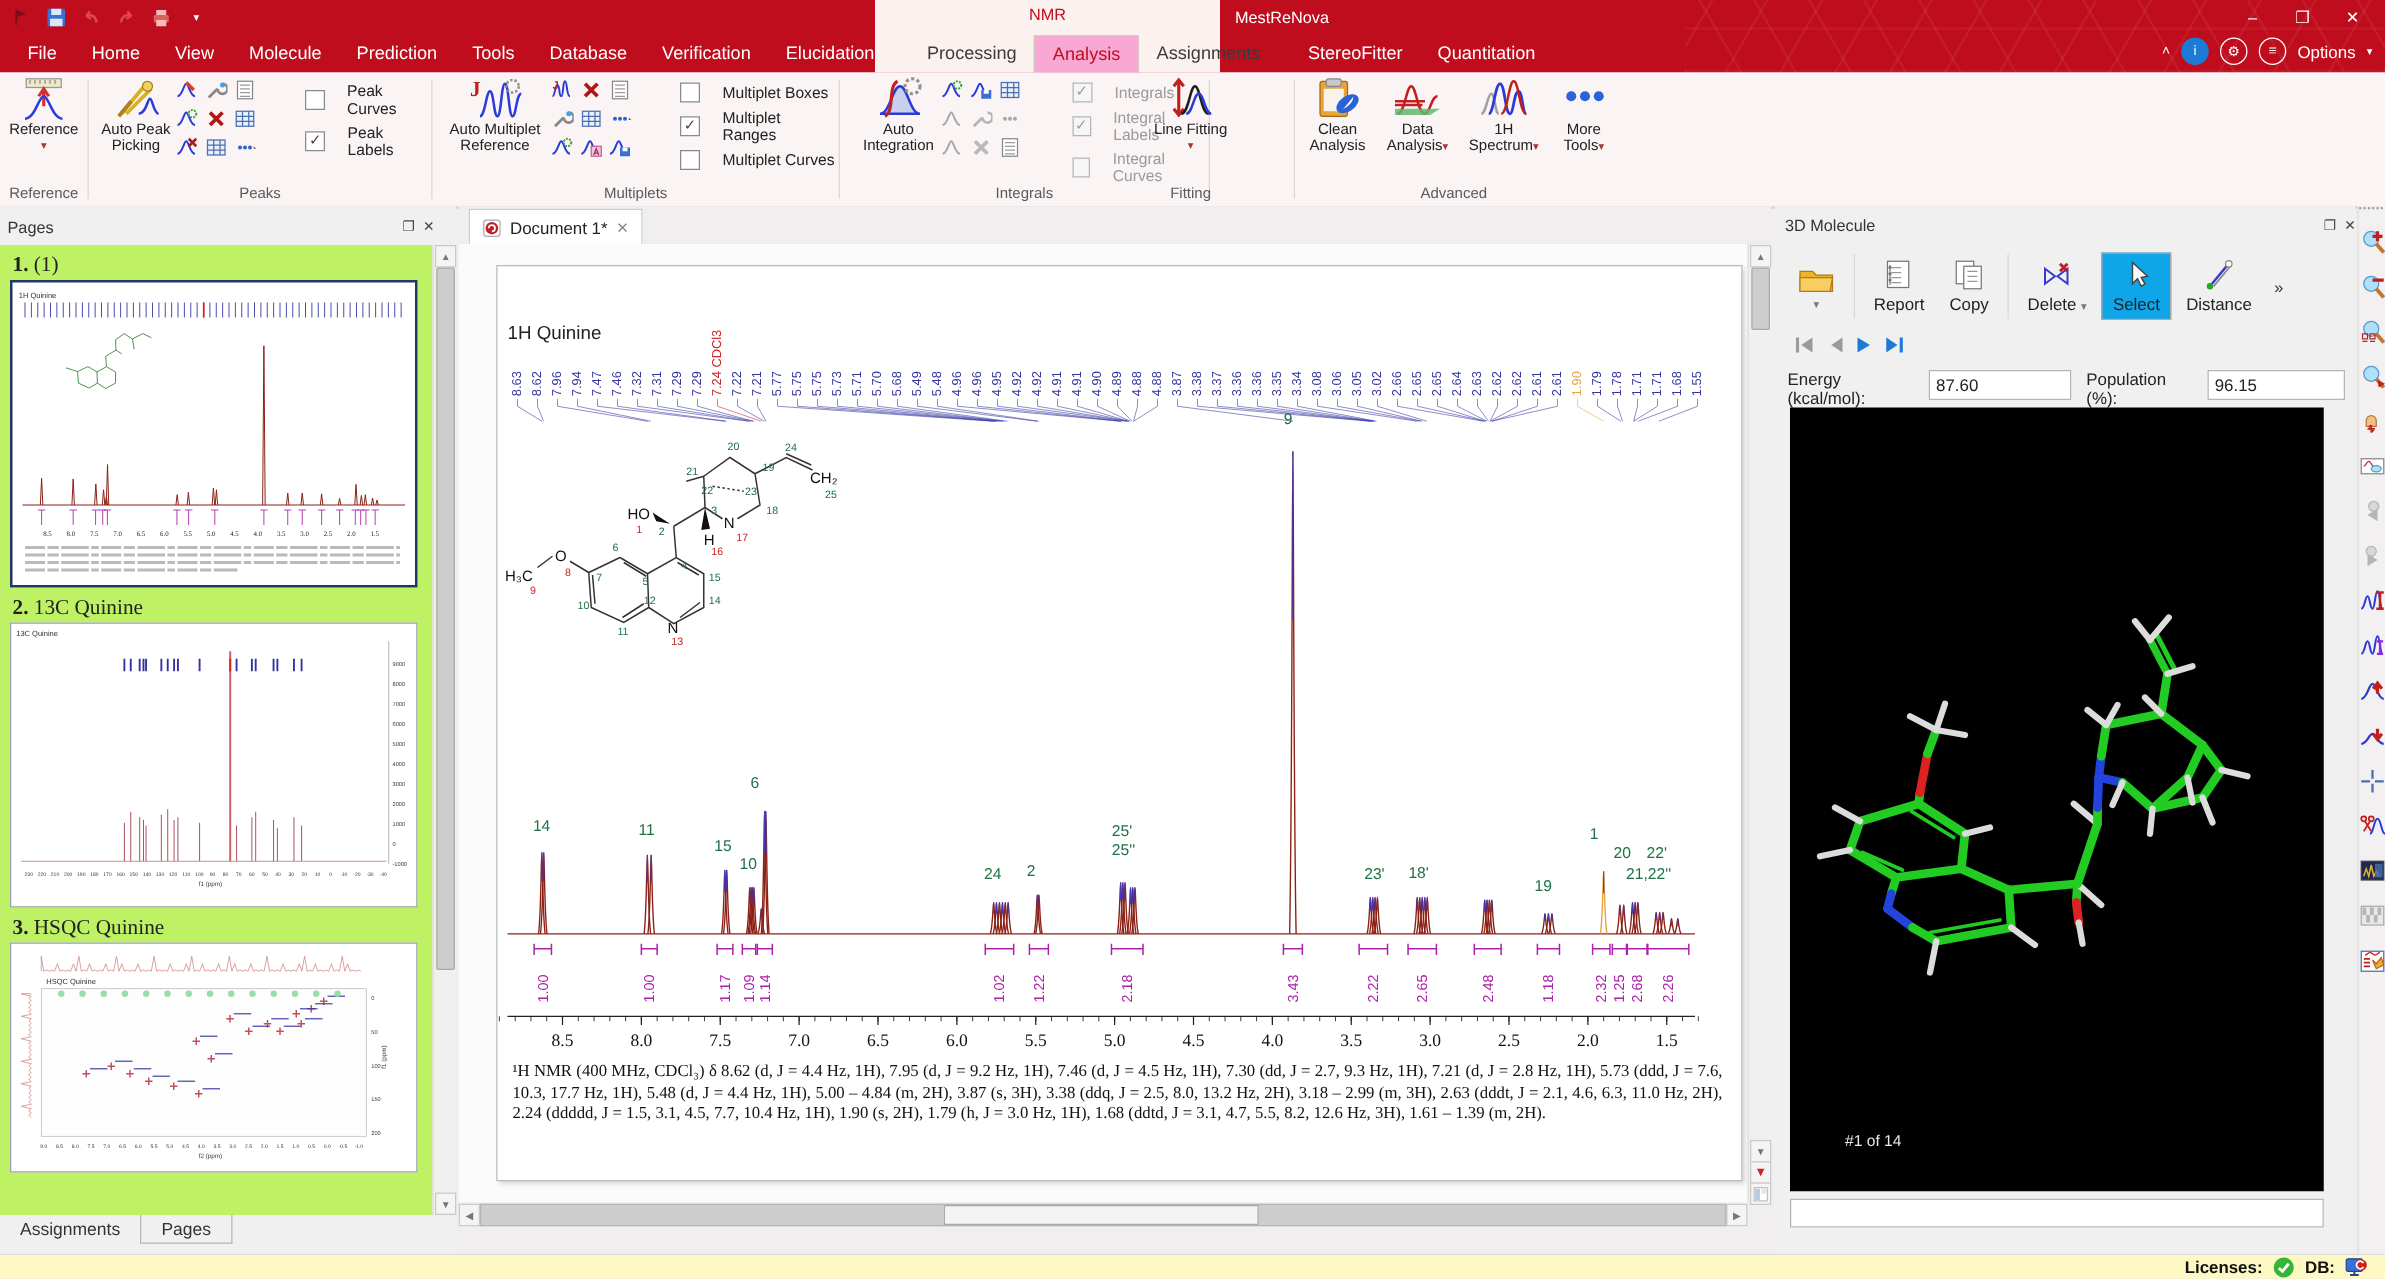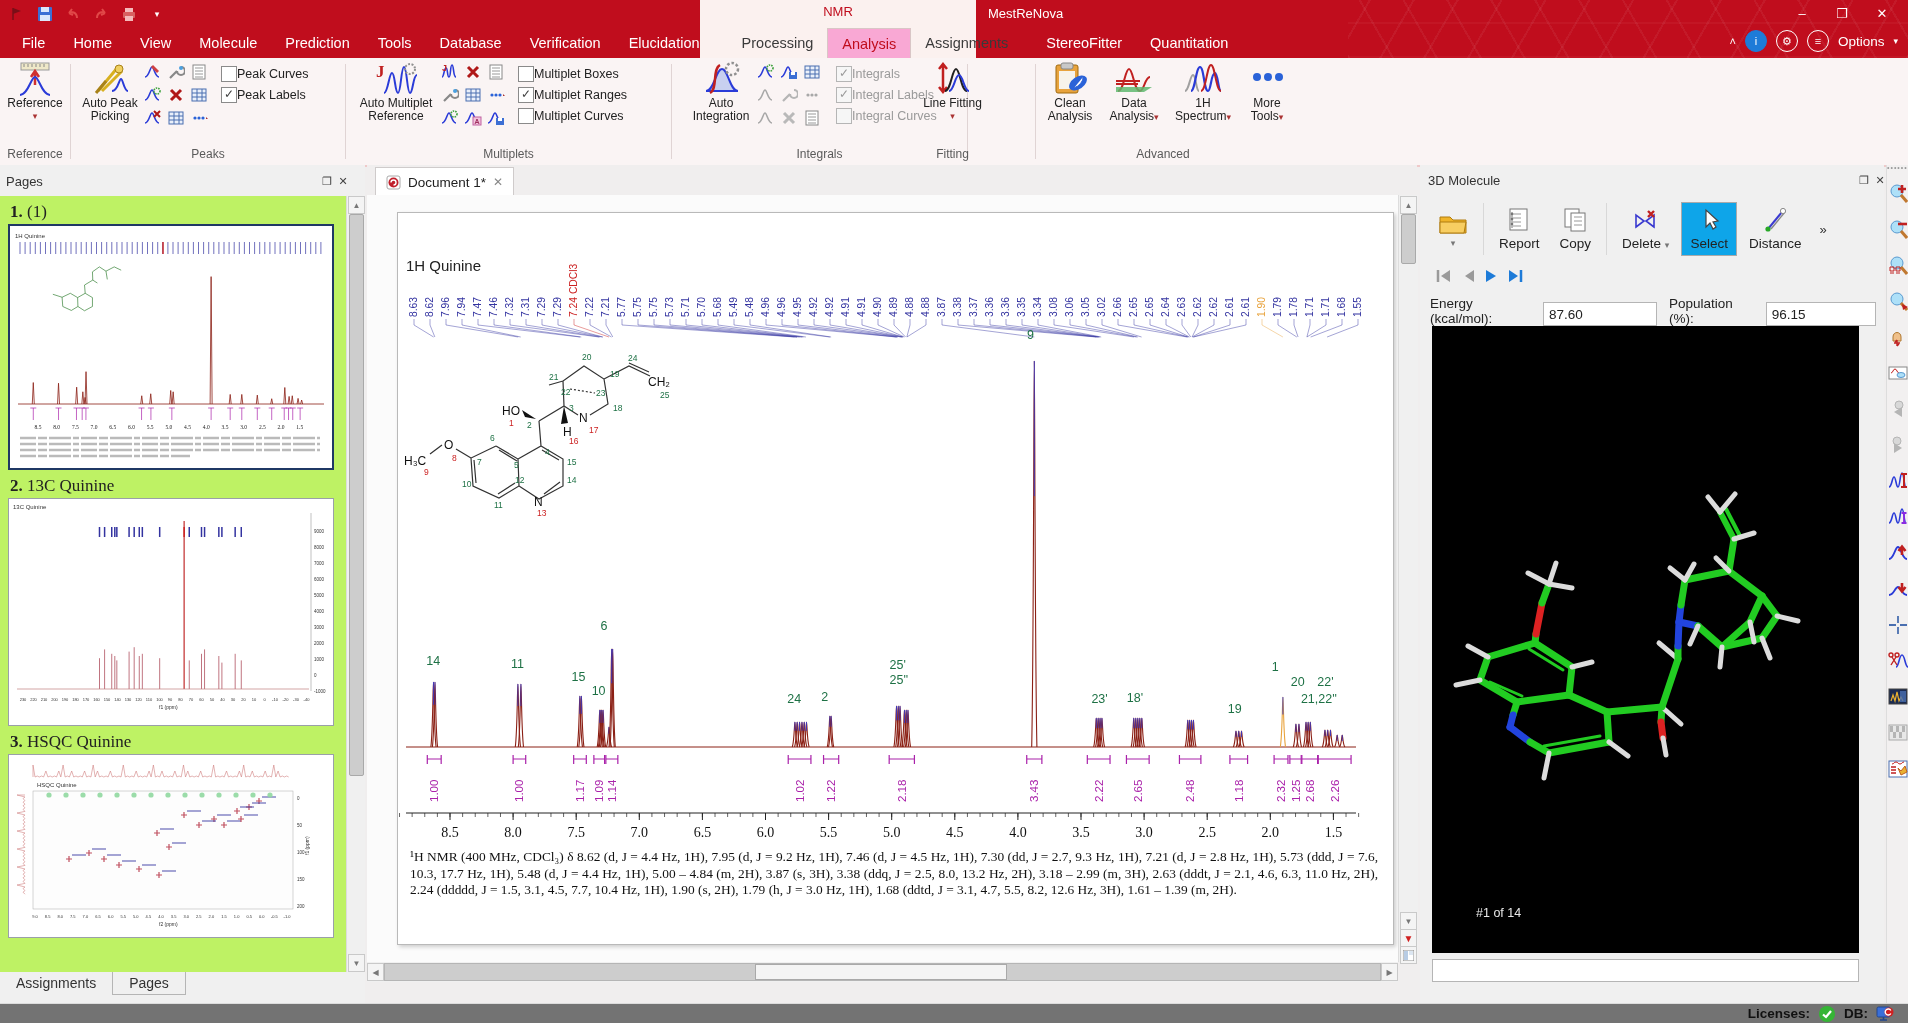--- a/index.html
+++ b/index.html
@@ -34,21 +34,21 @@
   #ribbon{left:0;top:58px;width:1908px;height:107px;background:#faf4f4;border-bottom:2px solid #efc9c9;}
   .rgroup{position:absolute;top:0;height:105px;}
   .rgroup .glabel{position:absolute;bottom:2px;left:0;right:0;text-align:center;color:#5a5a5a;font-size:12px;}
   .gsep{position:absolute;top:6px;bottom:6px;width:1px;background:#e0d4d4;}
   .bigbtn{display:flex;flex-direction:column;align-items:center;justify-content:flex-start;
     font-size:12px;color:#222;text-align:center;line-height:13px;padding-top:3px;}
   .bigbtn .dd{color:#a33;font-size:9px;}
   .sgrid{display:grid;grid-template-columns:repeat(3,22px);grid-auto-rows:22px;gap:1px;padding-top:4px;}
   .sgrid .si{width:20px;height:20px;display:flex;align-items:center;justify-content:center;}
   .cbcol{display:flex;flex-direction:column;gap:5px;padding-top:8px;}
-  .cbrow{display:flex;align-items:center;gap:0;font-size:12.5px;color:#222;}
+  .cbrow{display:flex;align-items:center;gap:18px;font-size:12.5px;color:#222;margin-left:26px;}
   .cbrow.dis{color:#9a9a9a;}
   .cbx{width:14px;height:14px;border:1px solid #8a8a8a;background:#fff;font-size:12px;line-height:13px;
     text-align:center;color:#444;}
   .cbrow.dis .cbx{border-color:#b5b5b5;color:#9a9a9a;background:#f6f6f6;}
 
   
   .panel-hdr{font-size:13px;color:#333;display:flex;align-items:center;padding:0 6px;}
   .panel-hdr .sp{flex:1;}
   .hbtn{width:16px;height:14px;font-size:11px;color:#444;display:flex;align-items:center;justify-content:center;}
 
@@ -79,33 +79,33 @@
   .redarrow{color:#d02020;font-size:10px;}
 
   
   #mol3d{left:1420px;top:165px;width:464px;height:840px;background:#f0f0f0;}
   #mol3d-hdr{left:1422px;top:168px;width:460px;height:24px;}
   #mol3d-toolbar{left:1430px;top:196px;width:446px;height:66px;display:flex;align-items:center;gap:4px;}
   .t3btn{display:flex;flex-direction:column;align-items:center;font-size:13.5px;color:#222;padding:4px 8px;gap:3px;}
   .t3btn.pressed{background:#0ea5e9;border:1px solid #aaa;}
   .t3sep{width:1px;height:52px;background:#d8d8d8;margin:0 3px;}
   #mol3d-nav{left:1434px;top:268px;display:flex;gap:9px;align-items:center;}
-  #mol3d-fields{left:1430px;top:296px;width:446px;display:flex;align-items:flex-end;gap:6px;font-size:13.5px;color:#222;}
+  #mol3d-fields{left:1430px;top:296px;width:446px;display:flex;align-items:flex-start;gap:6px;font-size:13.5px;color:#222;}
   .fld{height:22px;border:1px solid #b5b5b5;background:#fff;font-size:13.5px;padding:0 5px;display:flex;align-items:center;}
   #mol3d-view{left:1432px;top:326px;width:427px;height:627px;background:#000;}
   #mol3d-counter{position:absolute;left:44px;top:580px;color:#e8e8e8;font-size:12.5px;}
   #mol3d-input{left:1432px;top:959px;width:425px;height:21px;background:#fff;border:1px solid #b5b5b5;}
 
   
   #right-toolbar{left:1886px;top:165px;width:22px;height:840px;background:#f2f0f0;border-left:1px solid #ddd;}
   .rt-icon{width:22px;height:36px;display:flex;align-items:center;justify-content:center;}
   #rt-handle{width:22px;height:10px;color:#9a9a9a;font-size:7px;letter-spacing:1px;text-align:center;line-height:6px;overflow:hidden;}
 
   
-  #statusbar{left:0;top:1003px;width:1908px;height:20px;background:#737373;border-top:1px solid #dcdcdc;
+  #statusbar{left:0;top:1003px;width:1908px;height:20px;background:#fef9c3;border-top:1px solid #dcdcdc;
     display:flex;align-items:center;justify-content:flex-end;gap:8px;padding-right:14px;box-sizing:border-box;padding-left:43px;}
   #statusbar .slabel{font-weight:bold;font-size:13.5px;color:#111;}
 
   svg text{user-select:none;}
 </style>
 </head>
 <body>
 
 <div id="app">
 

